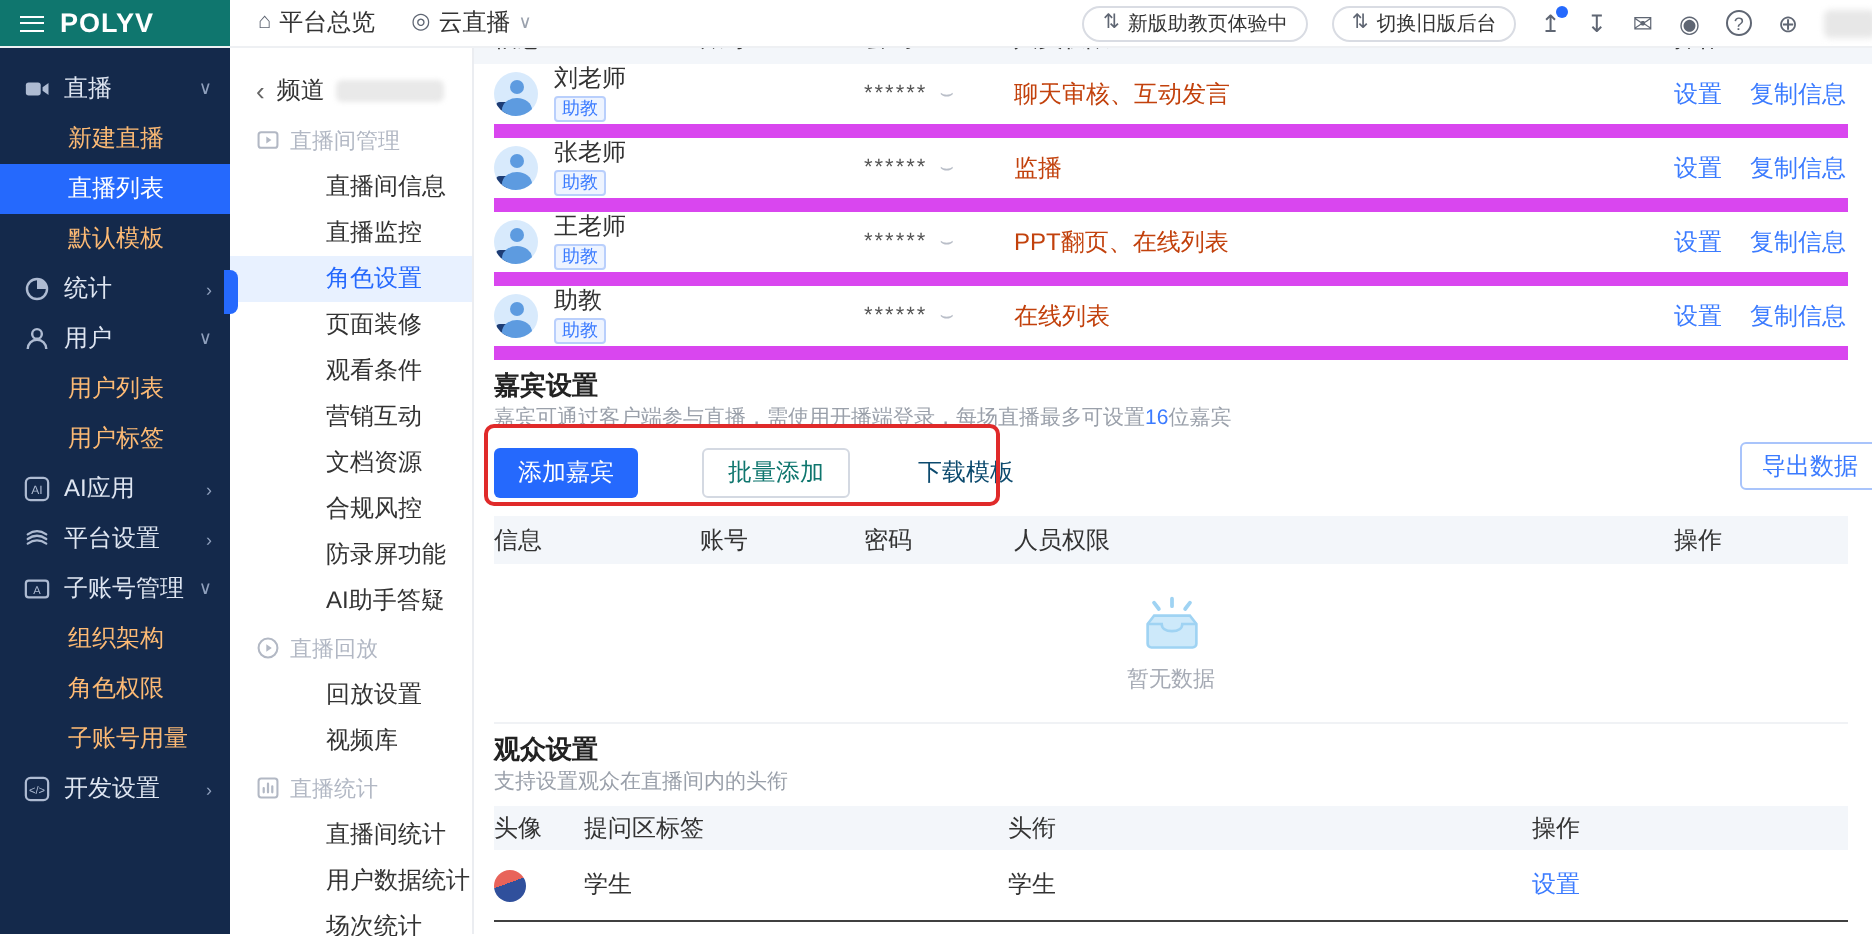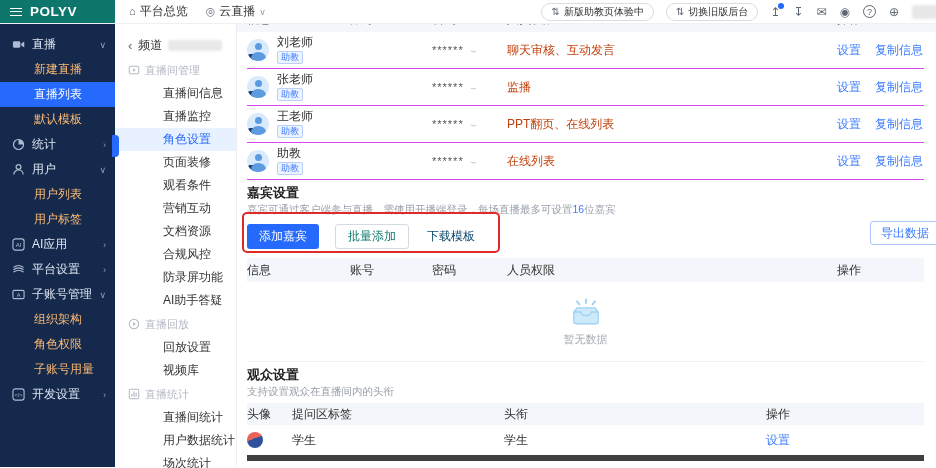--- a/index.html
+++ b/index.html
@@ -46,55 +46,55 @@
   .group-label { height:24px; display:flex; align-items:center; gap:5px; padding-left:13px; color:#b2b8c4; font-size:11px; }
   .group-label svg { color:#b2b8c4; }
   .sub-item { height:23px; display:flex; align-items:center; padding-left:48px; cursor:pointer; color:#333; }
   .sub-item.sel { background:#e8f1ff; color:#2569fd; }
   
   .main { flex:1; padding:0 12px 0 10px; overflow:hidden; position:relative; background:#fff; }
   .grid5 { display:grid; grid-template-columns:103px 82px 75px 330px 1fr; align-items:center; }
   .thead { height:26px; background:#f3f6fa; color:#333; }
   .thead.clip { margin:-18px -12px 0 -10px; padding:0 12px 0 10px; }
   .th { font-size:12px; }
-  .trow { height:37px; border-bottom:1px solid #d946ef; }
+  .trow { height:37px; border-bottom:7px solid #d946ef; }
   .info-cell { display:flex; align-items:center; gap:8px; }
   .t-avatar { width:22px; height:22px; border-radius:50%; background:#d8eafc; position:relative; overflow:hidden; flex:none; }
   .t-avatar::before { content:""; position:absolute; top:4px; left:7.5px; width:7px; height:7px; border-radius:50%; background:#5d9be0; }
   .t-avatar::after { content:""; position:absolute; top:13px; left:3.5px; width:15px; height:12px; border-radius:50%; background:#5d9be0; }
   .t-avatar .cap { position:absolute; left:1px; bottom:1px; width:8px; height:6px; background:#1d3c74; border-radius:2px; }
   .name-badge { display:flex; flex-direction:column; gap:2px; }
   .rname { font-size:12px; color:#333; line-height:13px; }
   .rbadge { font-size:9px; color:#3b7bff; border:1px solid #b9cffc; background:#eef4ff; border-radius:2px; padding:0 3px; line-height:11px; width:fit-content; }
   .acc-blur { width:64px; height:13px; background:#e4e4e4; border-radius:6px; filter:blur(1.8px); }
   .pwd-cell { display:flex; align-items:center; gap:6px; color:#555; }
   .pwd-dots { letter-spacing:1px; font-size:11px; }
   .eye { color:#b9bec8; font-size:11px; cursor:pointer; }
   .perm { color:#c2410c; }
   .ops { display:flex; gap:14px; }
   .link { color:#3b7bff; cursor:pointer; white-space:nowrap; }
   
   .section { position:relative; }
   .sec-title { font-size:13px; font-weight:bold; color:#222; margin-top:5px; line-height:16px; }
   .sec-desc { font-size:10.5px; color:#9aa0aa; margin-top:2px; line-height:13px; }
   .hl { color:#3b7bff; }
-  .btn-row { display:flex; align-items:center; gap:16px; margin-top:7px; height:26px; }
+  .btn-row { display:flex; align-items:center; gap:32px; margin-top:7px; height:26px; }
   .btn { height:25px; display:inline-flex; align-items:center; padding:0 12px; border-radius:3px; font-size:12px; cursor:pointer; white-space:nowrap; }
   .btn-primary { background:#2569fd; color:#fff; }
   .btn-default { background:#fff; border:1px solid #d4d9e2; color:#0f766e; }
   .btn-text { padding:0 2px; color:#0c4a6e; }
   .btn-export { position:absolute; right:-16px; top:36px; height:24px; display:inline-flex; align-items:center; padding:0 10px; border:1px solid #a9c4fb; color:#3b7bff; border-radius:3px; background:#fff; font-size:12px; cursor:pointer; }
   .annotation { position:absolute; left:-5px; top:27px; width:258px; height:41px; border:2.5px solid #e02a2a; border-radius:5px; pointer-events:none; z-index:5; }
   .guest-head { margin-top:9px; height:24px; background:#f3f6fa; }
   .empty { height:80px; border-bottom:1px solid #f0f2f5; display:flex; flex-direction:column; align-items:center; justify-content:center; gap:5px; }
   .empty-text { font-size:11px; color:#a6abb5; }
   
   .grid4 { display:grid; grid-template-columns:45px 212px 262px 1fr; align-items:center; }
   .aud-head { margin-top:5px; height:22px; background:#f3f6fa; }
-  .aud-row { height:36px; border-bottom:6px solid #404040; }
+  .aud-row { height:36px; border-bottom:1px solid #404040; }
   .stu-avatar { width:16px; height:16px; border-radius:50%; background:linear-gradient(160deg,#e8635a 42%,#30509c 42%); }
 </style>
 </head>
 <body>
 
 <div class="app">
 
   <div class="topbar">
     <div class="brand-block">
       <span class="burger"></span>

